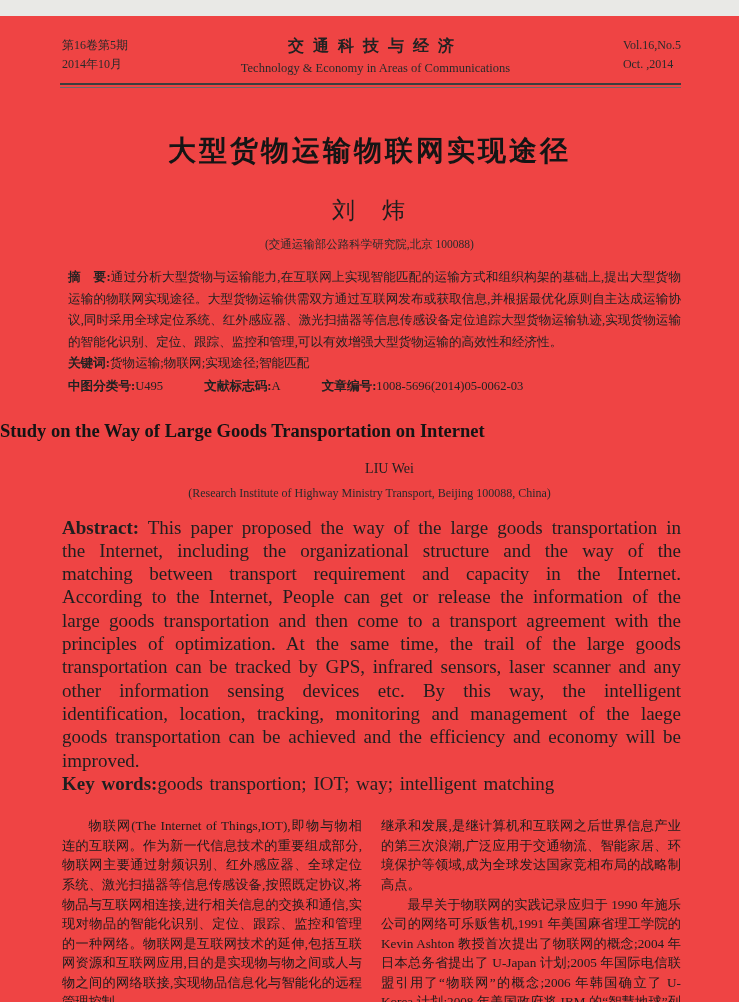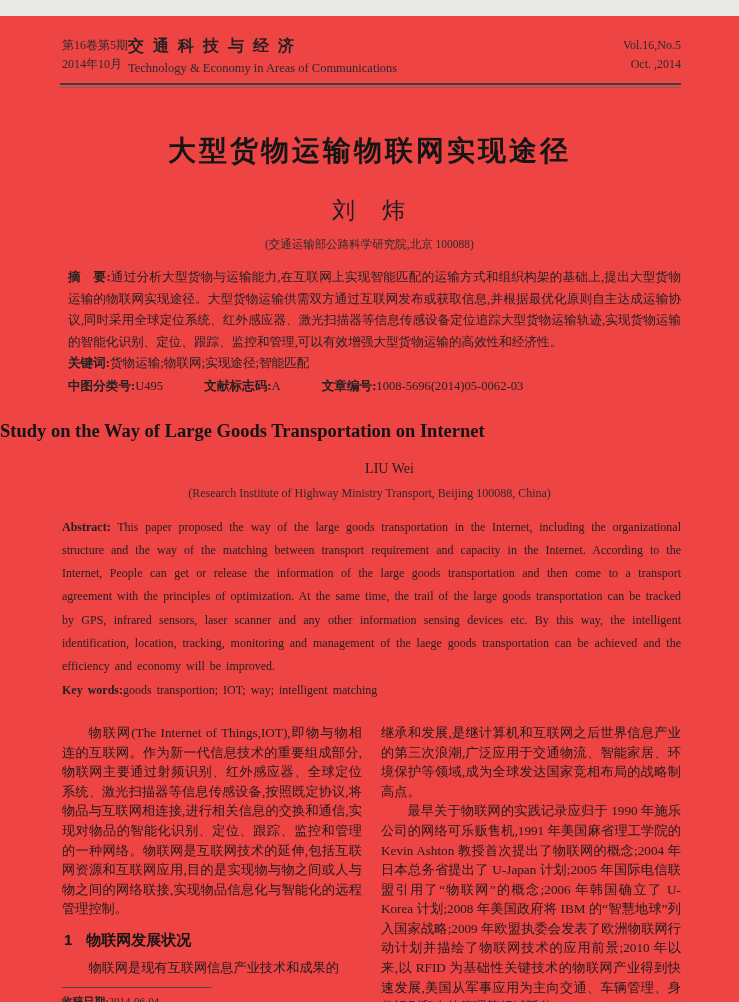--- a/index.html
+++ b/index.html
@@ -6,22 +6,22 @@
   html,body { background:#e9e9e6; }
   .page {
     width:739px; height:1002px; margin:16px auto; position:relative;
     background:#ef4444; color:#1e1e1e; overflow:hidden;
     font-family:"Liberation Serif","DejaVu Serif",serif;
   }
   
   .jheader { display:flex; justify-content:space-between; align-items:flex-start;
              padding:20px 58px 0 62px; }
   .jh-left, .jh-right { font-size:12px; line-height:19px; color:#2a2a2a; }
-  .jh-right { text-align:right; }
-  .jh-center { flex:1; }
+  .jh-right { }
+  .jh-center { text-align:center; flex:1; }
   .jh-title-cn { font-size:16px; font-weight:bold; letter-spacing:9px; color:#222; }
   .jh-title-en { font-size:12.5px; margin-top:4px; color:#2a2a2a; }
   .header-rule { margin:7px 58px 0 60px; height:5px;
                  border-top:2.5px solid #3d3d3d; border-bottom:1px solid #6a6a6a; }
   
   .title-cn { margin-top:44px; text-align:center; font-size:28px; font-weight:bold;
               letter-spacing:3px; color:#151515;
               font-family:"Liberation Sans","DejaVu Sans",sans-serif; }
   .author-cn { margin-top:25px; text-align:center; font-size:23px; letter-spacing:2px; }
   .affil-cn { margin-top:11px; text-align:center; font-size:11.5px; color:#2b2b2b; }
@@ -30,21 +30,21 @@
           text-align:justify; color:#222; }
   .meta b { font-weight:bold; }
   .clc-line { margin-top:1px; }
   .clc-line .pair { margin-right:38px; white-space:nowrap; }
   .clc-line .pair:last-child { margin-right:0; }
   
   .title-en { margin-top:23px; font-size:18.5px; font-weight:bold;
               color:#141414; }
   .author-en { margin-top:19px; text-align:center; font-size:14px;padding-left:40px; }
   .affil-en { margin-top:9px; text-align:center; font-size:12px; color:#2b2b2b; }
-  .abs-en { margin:15px 58px 0 62px; font-size:12px; line-height:23.3px;
+  .abs-en { margin:15px 58px 0 62px; font-size:19px; line-height:23.3px;
             text-align:justify; word-spacing:2px; color:#1f1f1f; }
   .abs-en b { font-weight:bold; }
   
   .columns { margin:21px 58px 0 62px; display:flex; gap:19px;
              font-size:13.2px; line-height:19.6px; text-align:justify; color:#1c1c1c; }
   .col { width:300px; }
   .col p { margin:0; }
   .p-indent { text-indent:2em; }
   .sec-head { margin:11px 0 9px 2px; font-size:15px; font-weight:bold; color:#141414;
               font-family:"Liberation Sans","DejaVu Sans",sans-serif; }

